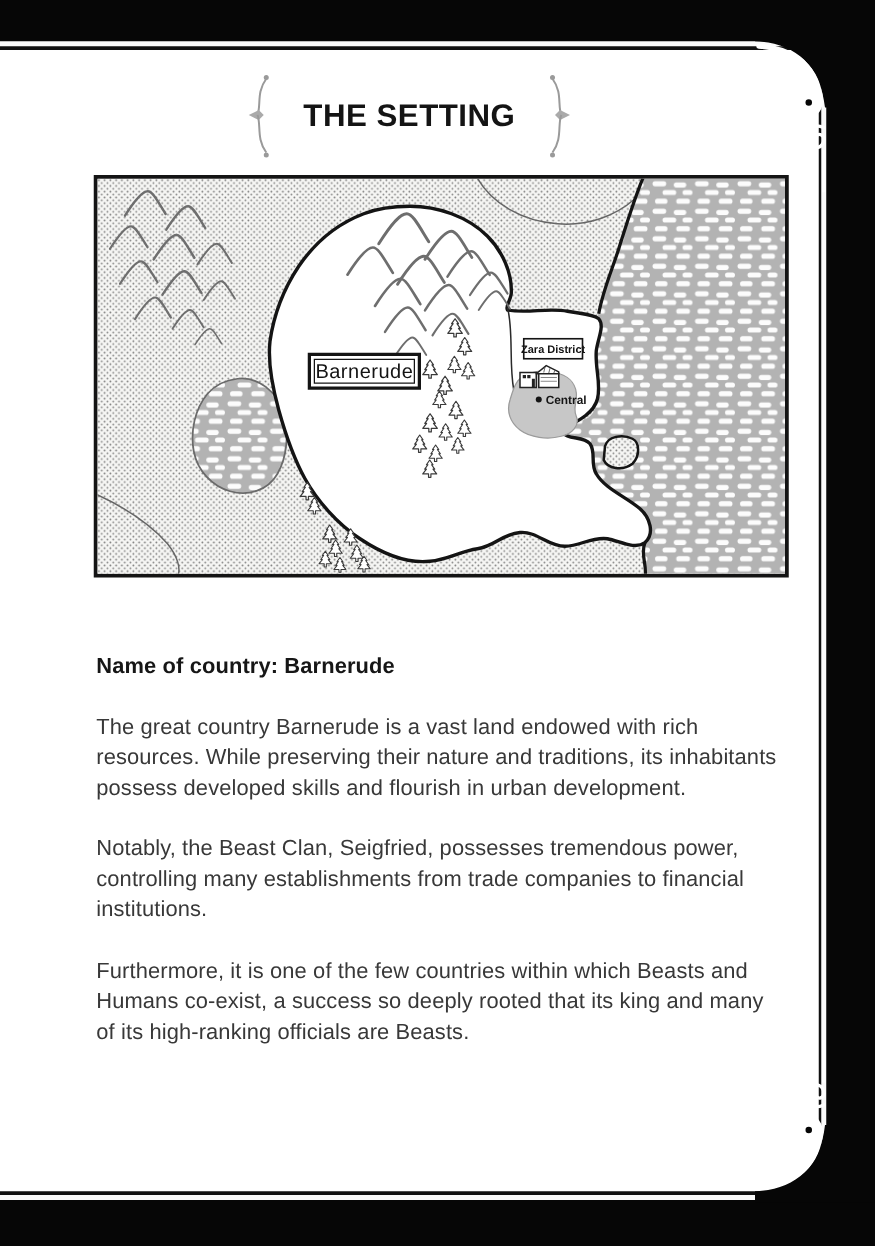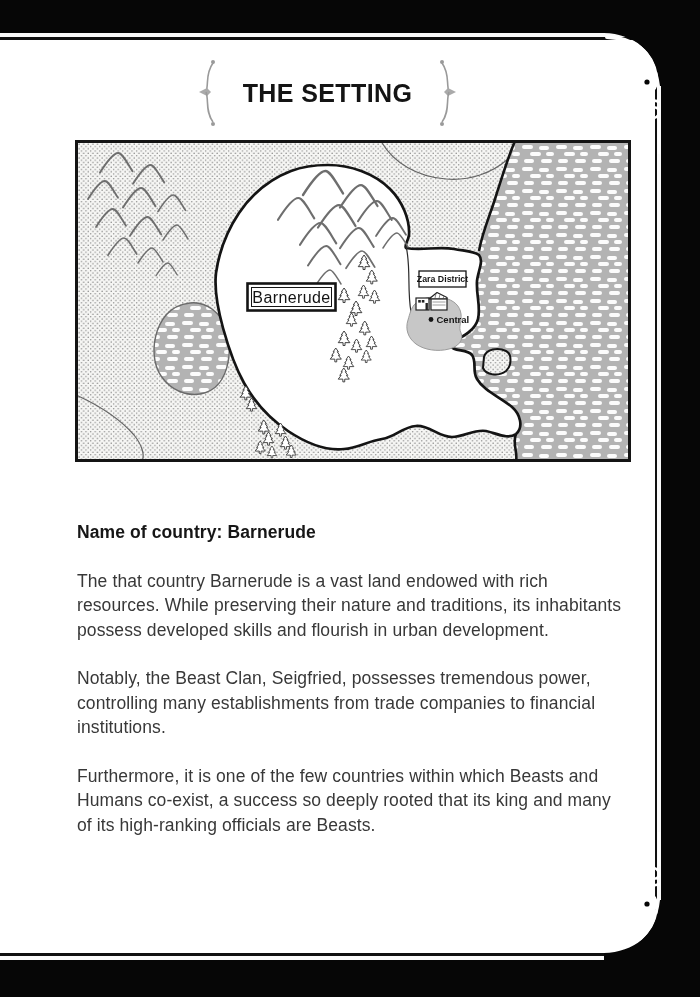--- a/index.html
+++ b/index.html
@@ -216,21 +216,21 @@
 
       <g>
         <circle cx="353" cy="176.5" r="2.4" fill="#141414"></circle>
         <text x="358.5" y="180" font-size="9.5" font-weight="bold" fill="#141414">Central</text>
       </g>
     </svg>
   </div>
 
   <div class="text-block">
     <p class="country-heading">Name of country: Barnerude</p>
-    <p>The that country Barnerude is a vast land endowed with rich resources. While preserving their nature and traditions, its inhabitants possess developed skills and flourish in urban development.</p>
+    <p>The great country Barnerude is a vast land endowed with rich resources. While preserving their nature and traditions, its inhabitants possess developed skills and flourish in urban development.</p>
     <p>Notably, the Beast Clan, Seigfried, possesses tremendous power, controlling many establishments from trade companies to financial institutions.</p>
     <p>Furthermore, it is one of the few countries within which Beasts and Humans co-exist, a success so deeply rooted that its king and many of its high-ranking officials are Beasts.</p>
   </div>
 
 </div>
 
 <svg class="corner tr" width="96" height="130" viewBox="0 0 96 130">
   <path d="M0 0 L96 0 L96 62 L56 62 C52 26 30 10 0 9 Z" fill="#060606"></path>
   <path d="M3 13 C30 14 48 28 52 52 C54 66 44 72 37 66 C32 61 36 52 43 54" fill="none" stroke="#ffffff" stroke-width="4" stroke-linecap="round"></path>
   <circle cx="43" cy="58" r="2.6" fill="#060606"></circle>

